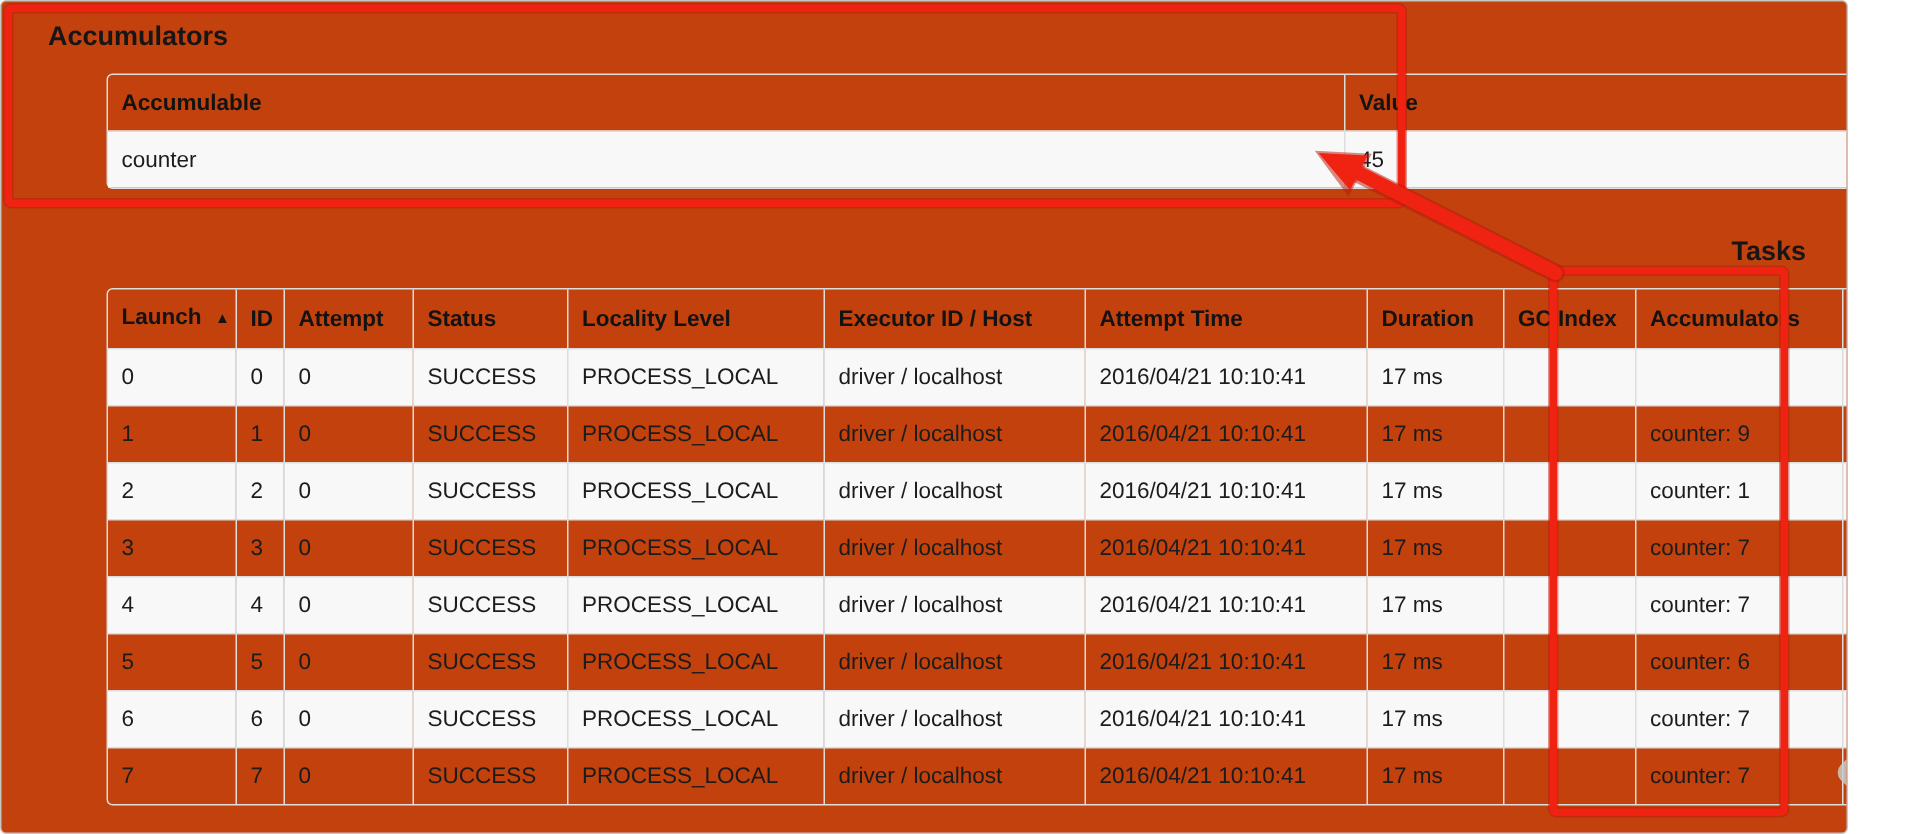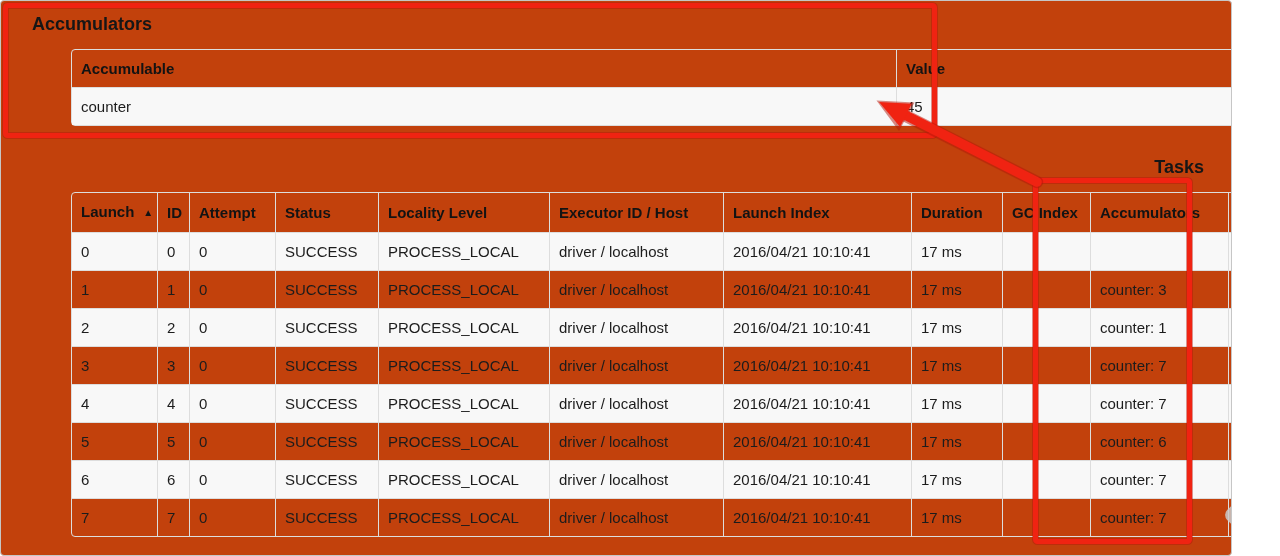--- a/index.html
+++ b/index.html
@@ -84,21 +84,21 @@
           <col style="width:71px">
       </colgroup>
       <thead>
         <tr>
           <th><span>Launch</span><span class="sort-icon">▲</span></th>
           <th>ID</th>
           <th>Attempt</th>
           <th>Status</th>
           <th>Locality Level</th>
           <th>Executor ID / Host</th>
-          <th>Launch Index</th>
+          <th>Attempt Time</th>
           <th>Duration</th>
           <th>GC Index</th>
           <th>Accumulators</th>
           <th>Attempt</th>
         </tr>
       </thead>
       <tbody>
         <tr>
             <td>0</td>
             <td>0</td>
@@ -115,21 +115,21 @@
         <tr>
             <td>1</td>
             <td>1</td>
             <td>0</td>
             <td>SUCCESS</td>
             <td>PROCESS_LOCAL</td>
             <td>driver / localhost</td>
             <td>2016/04/21 10:10:41</td>
             <td>17 ms</td>
             <td></td>
-            <td>counter: 3</td>
+            <td>counter: 9</td>
             <td></td>
           </tr>
         <tr>
             <td>2</td>
             <td>2</td>
             <td>0</td>
             <td>SUCCESS</td>
             <td>PROCESS_LOCAL</td>
             <td>driver / localhost</td>
             <td>2016/04/21 10:10:41</td>

